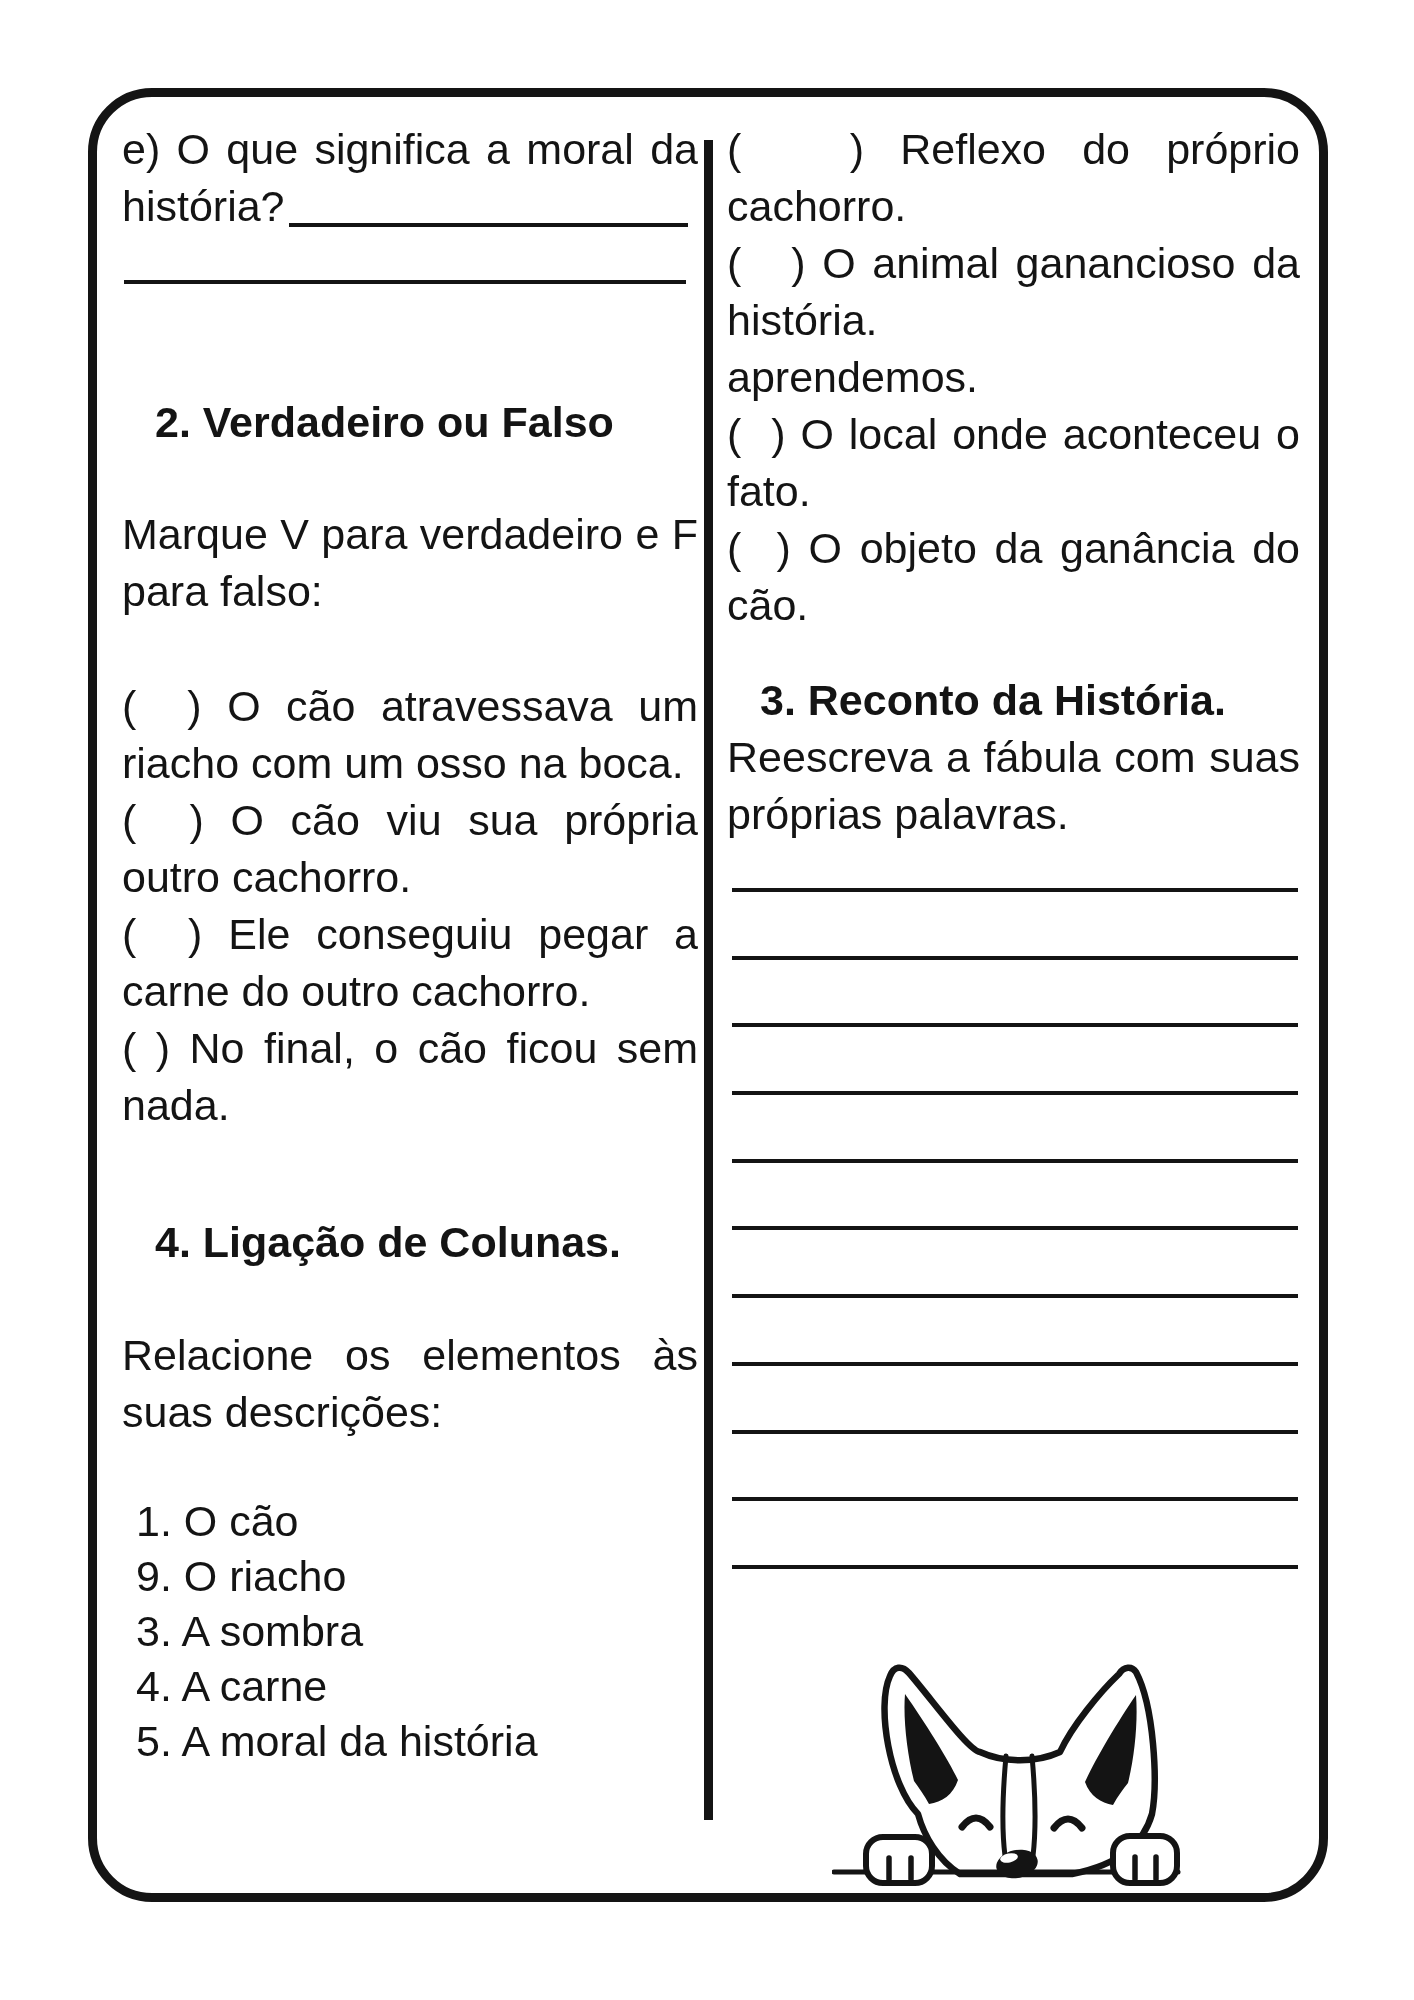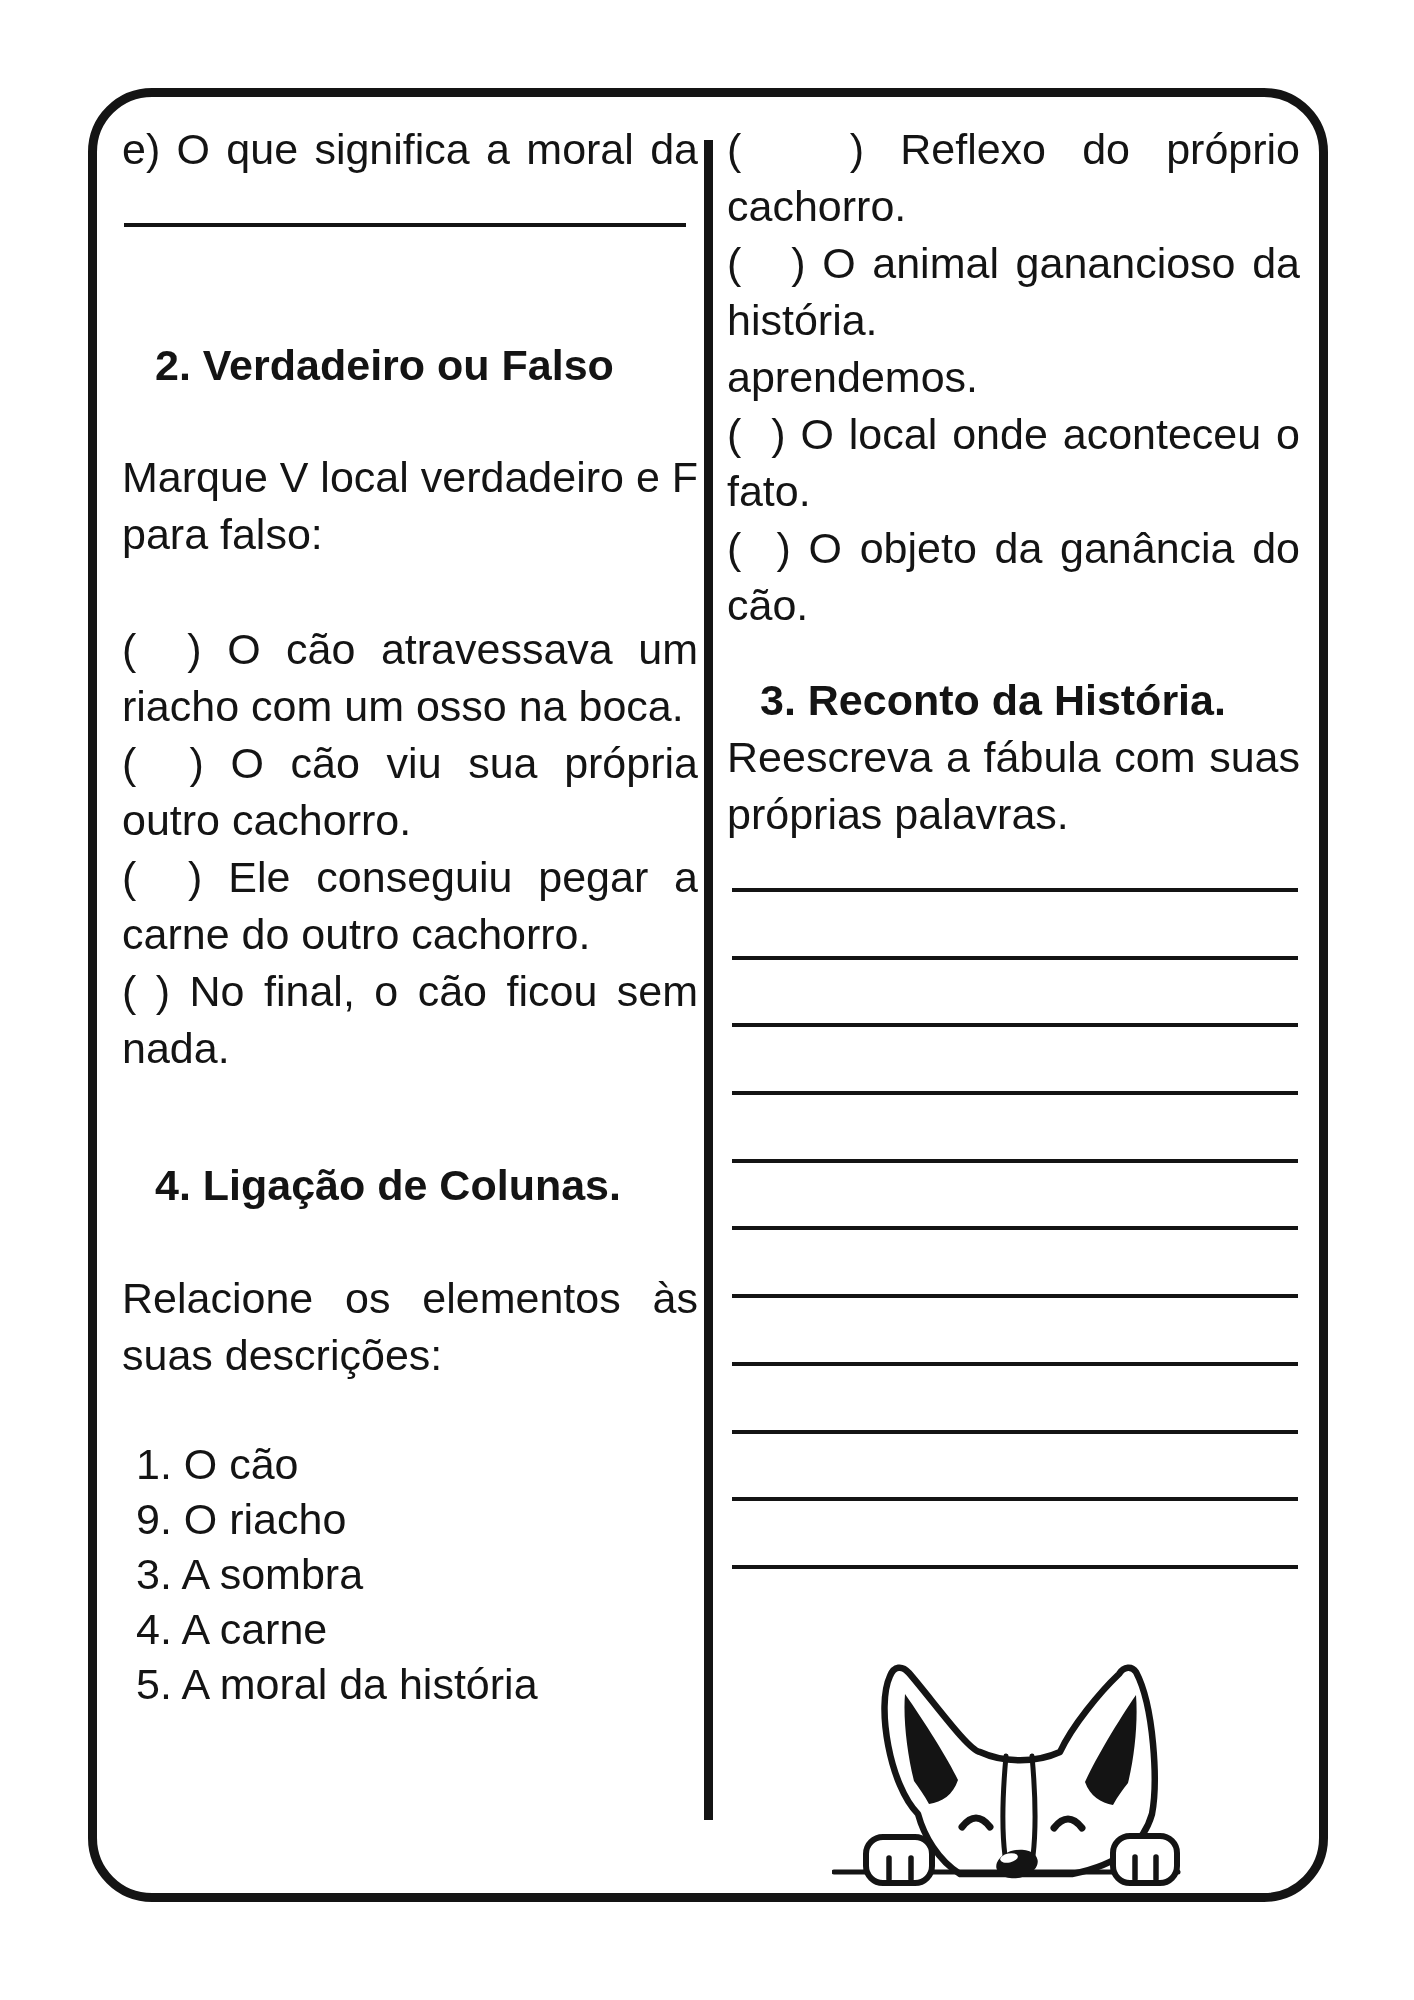--- a/index.html
+++ b/index.html
@@ -35,27 +35,31 @@
 </head>
 <body>
 
 <div class="page">
   <div class="sheet"></div>
   <div class="divider"></div>
 
   <div class="col col-left">
     <div class="ln j">e) O que significa a moral da</div>
     <div class="ln fx">
+      <span>história?</span>
+      <span class="fill"></span>
+    </div>
+    <div class="ln fx">
       <span class="fill-full"></span>
     </div>
 
     <div class="sp" style="height:102px"></div>
     <div class="ln hd">2. Verdadeiro ou Falso</div>
     <div class="sp" style="height:55px"></div>
-    <div class="ln j">Marque V local verdadeiro e F</div>
+    <div class="ln j">Marque V para verdadeiro e F</div>
     <div class="ln">para falso:</div>
     <div class="sp" style="height:58px"></div>
 
     <div class="ln j">(&nbsp;&nbsp;) O cão atravessava um</div>
     <div class="ln">riacho com um osso na boca.</div>
     <div class="ln j">(&nbsp;&nbsp;) O cão viu sua própria</div>
     <div class="ln">outro cachorro.</div>
     <div class="ln j">(&nbsp;&nbsp;) Ele conseguiu pegar a</div>
     <div class="ln">carne do outro cachorro.</div>
     <div class="ln j">(&nbsp;) No final, o cão ficou sem</div>

